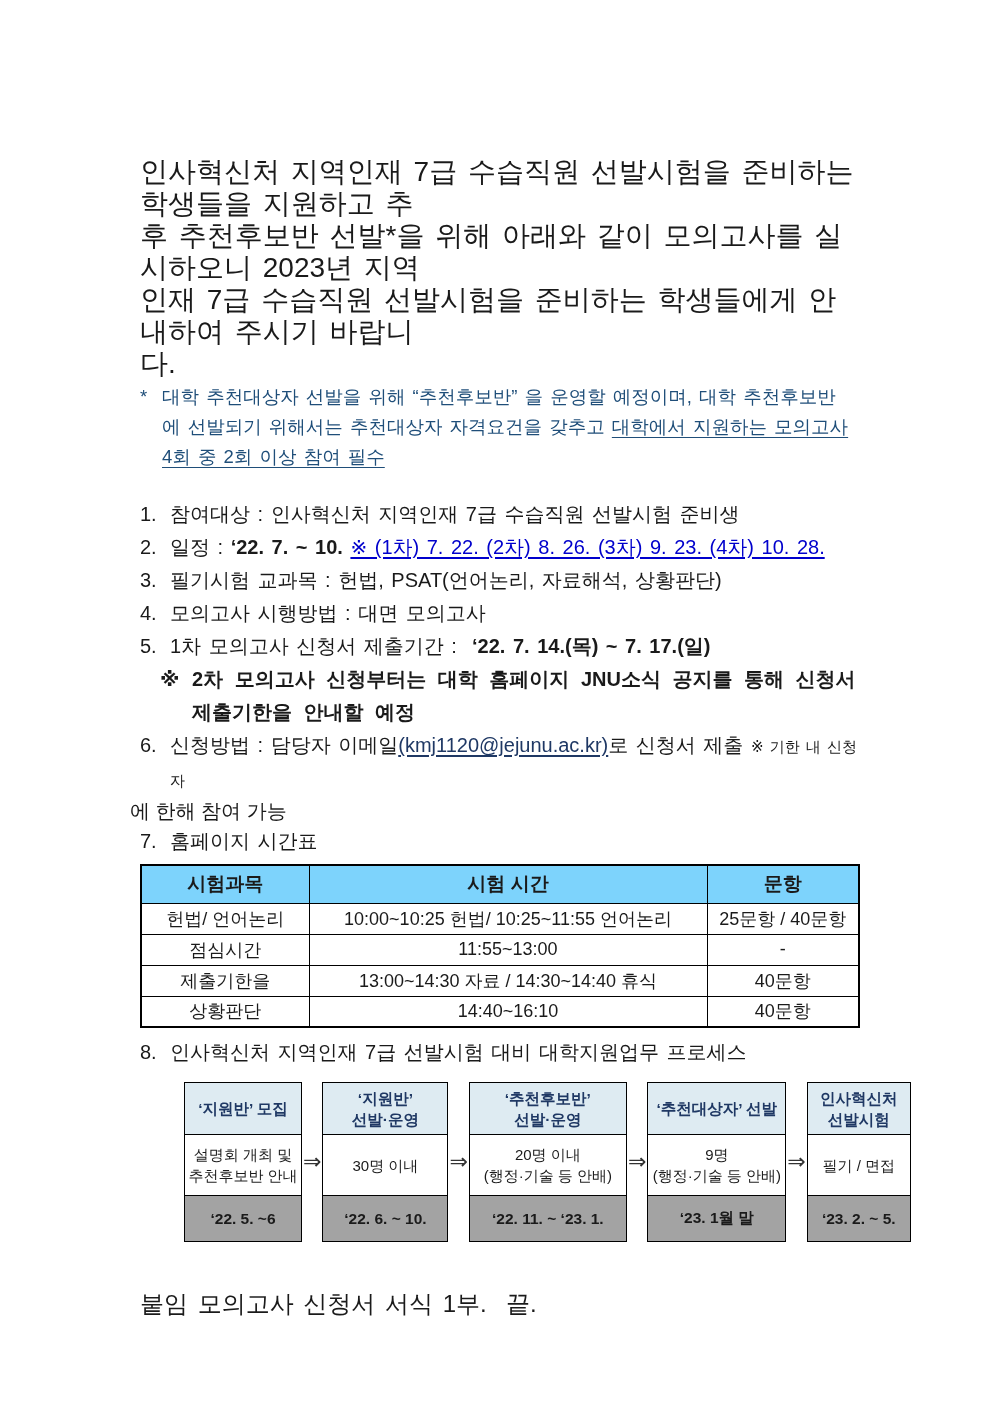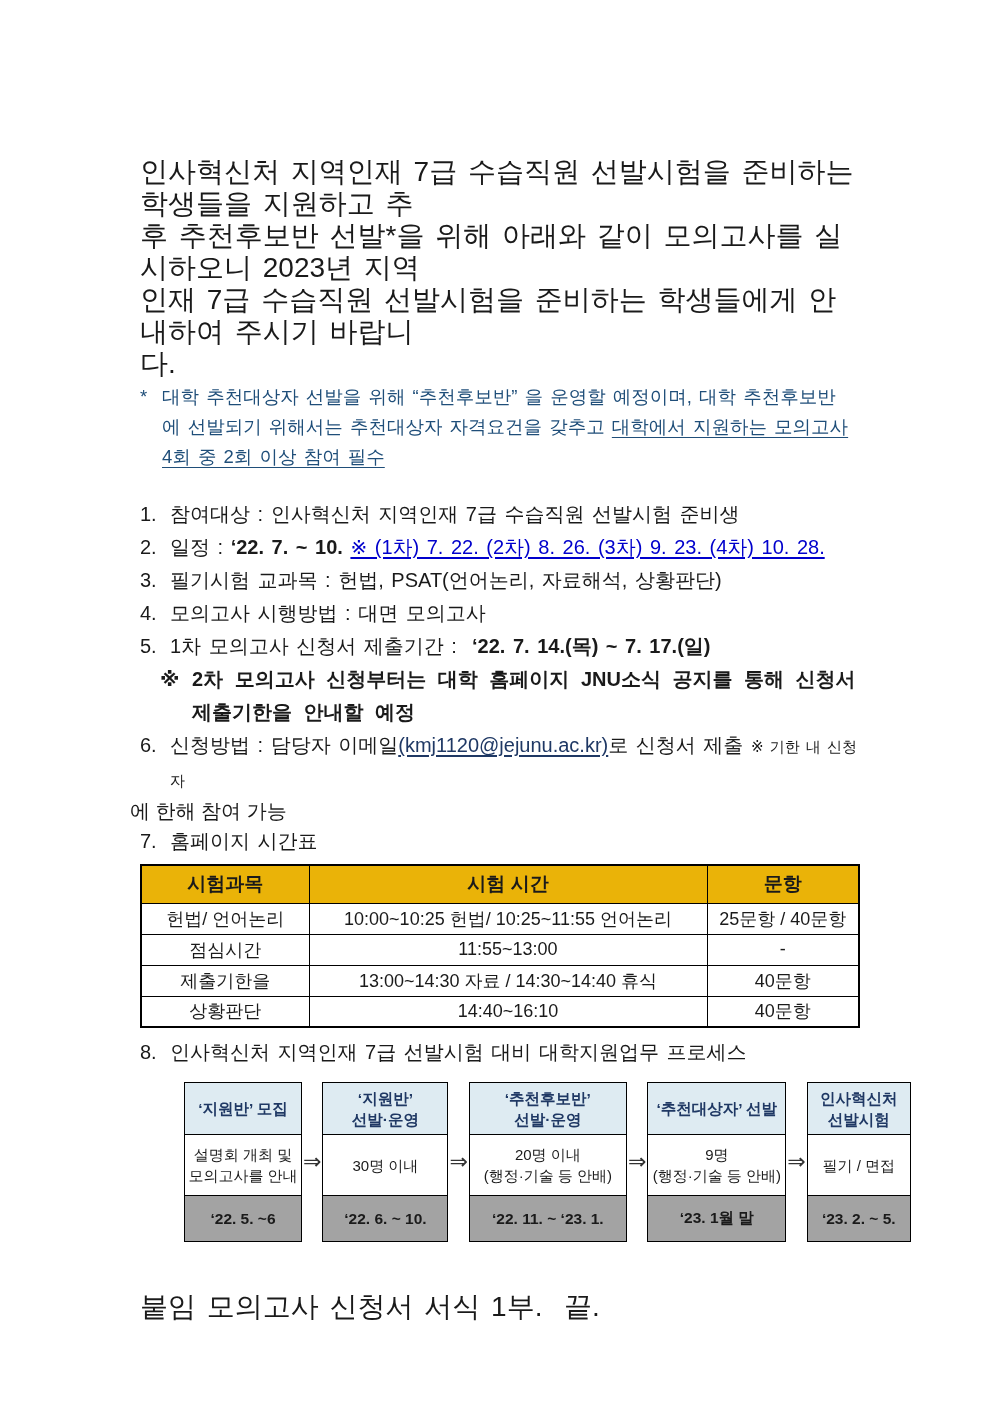--- a/index.html
+++ b/index.html
@@ -52,21 +52,21 @@
   table.timetable {
     border-collapse: collapse; margin-top: 6px;
     width: 718px; table-layout: fixed;
     border: 2px solid #000;
     font-size: 18px;
   }
   table.timetable th, table.timetable td {
     border: 1px solid #000; text-align: center; padding: 0;
   }
   table.timetable th {
-    background: #eab308; font-size: 19px; font-weight: bold; height: 38px;
+    background: #7dd3fc; font-size: 19px; font-weight: bold; height: 38px;
   }
   table.timetable td { height: 31px; }
   .col-subject { width: 168px; }
   .col-time { width: 398px; }
   .col-count { width: 152px; }
 
   
   .item8 { margin-top: 8px; }
 
   
@@ -93,21 +93,21 @@
     font-size: 15.5px; height: 45px;
     display: flex; align-items: center; justify-content: center;
     text-align: center;
   }
   .step1 { width: 118px; } .step2 { width: 126px; }
   .step3 { width: 158px; } .step4 { width: 139px; }
   .step5 { width: 104px; }
   .flow-arrow { font-size: 22px; color: #333; flex: none; padding: 0 1px; }
 
   
-  .closing { margin-top: 46px; font-size: 28px; white-space: pre; word-spacing: 3px; }
+  .closing { margin-top: 46px; font-size: 24px; white-space: pre; word-spacing: 3px; }
 </style>
 </head>
 <body>
 
 <div class="page">
   <div class="content">
 
     <p class="intro">인사혁신처 지역인재 7급 수습직원 선발시험을 준비하는 학생들을 지원하고 추
 후 추천후보반 선발*을 위해 아래와 같이 모의고사를 실시하오니 2023년 지역
 인재 7급 수습직원 선발시험을 준비하는 학생들에게 안내하여 주시기 바랍니
@@ -201,21 +201,21 @@
 
     <div class="li item8">
       <span class="num">8.</span>
       <span class="body">인사혁신처 지역인재 7급 선발시험 대비 대학지원업무 프로세스</span>
     </div>
 
     <div class="flow">
       <div class="step step1">
         <div class="step-header">‘지원반’ 모집</div>
         <div class="step-body">설명회 개최 및
-모의고사를 안내</div>
+추천후보반 안내</div>
         <div class="step-date">‘22. 5. ~6</div>
       </div>
       <div class="flow-arrow">⇒</div>
       <div class="step step2">
         <div class="step-header">‘지원반’
 선발·운영</div>
         <div class="step-body">30명 이내</div>
         <div class="step-date">‘22. 6. ~ 10.</div>
       </div>
       <div class="flow-arrow">⇒</div>

